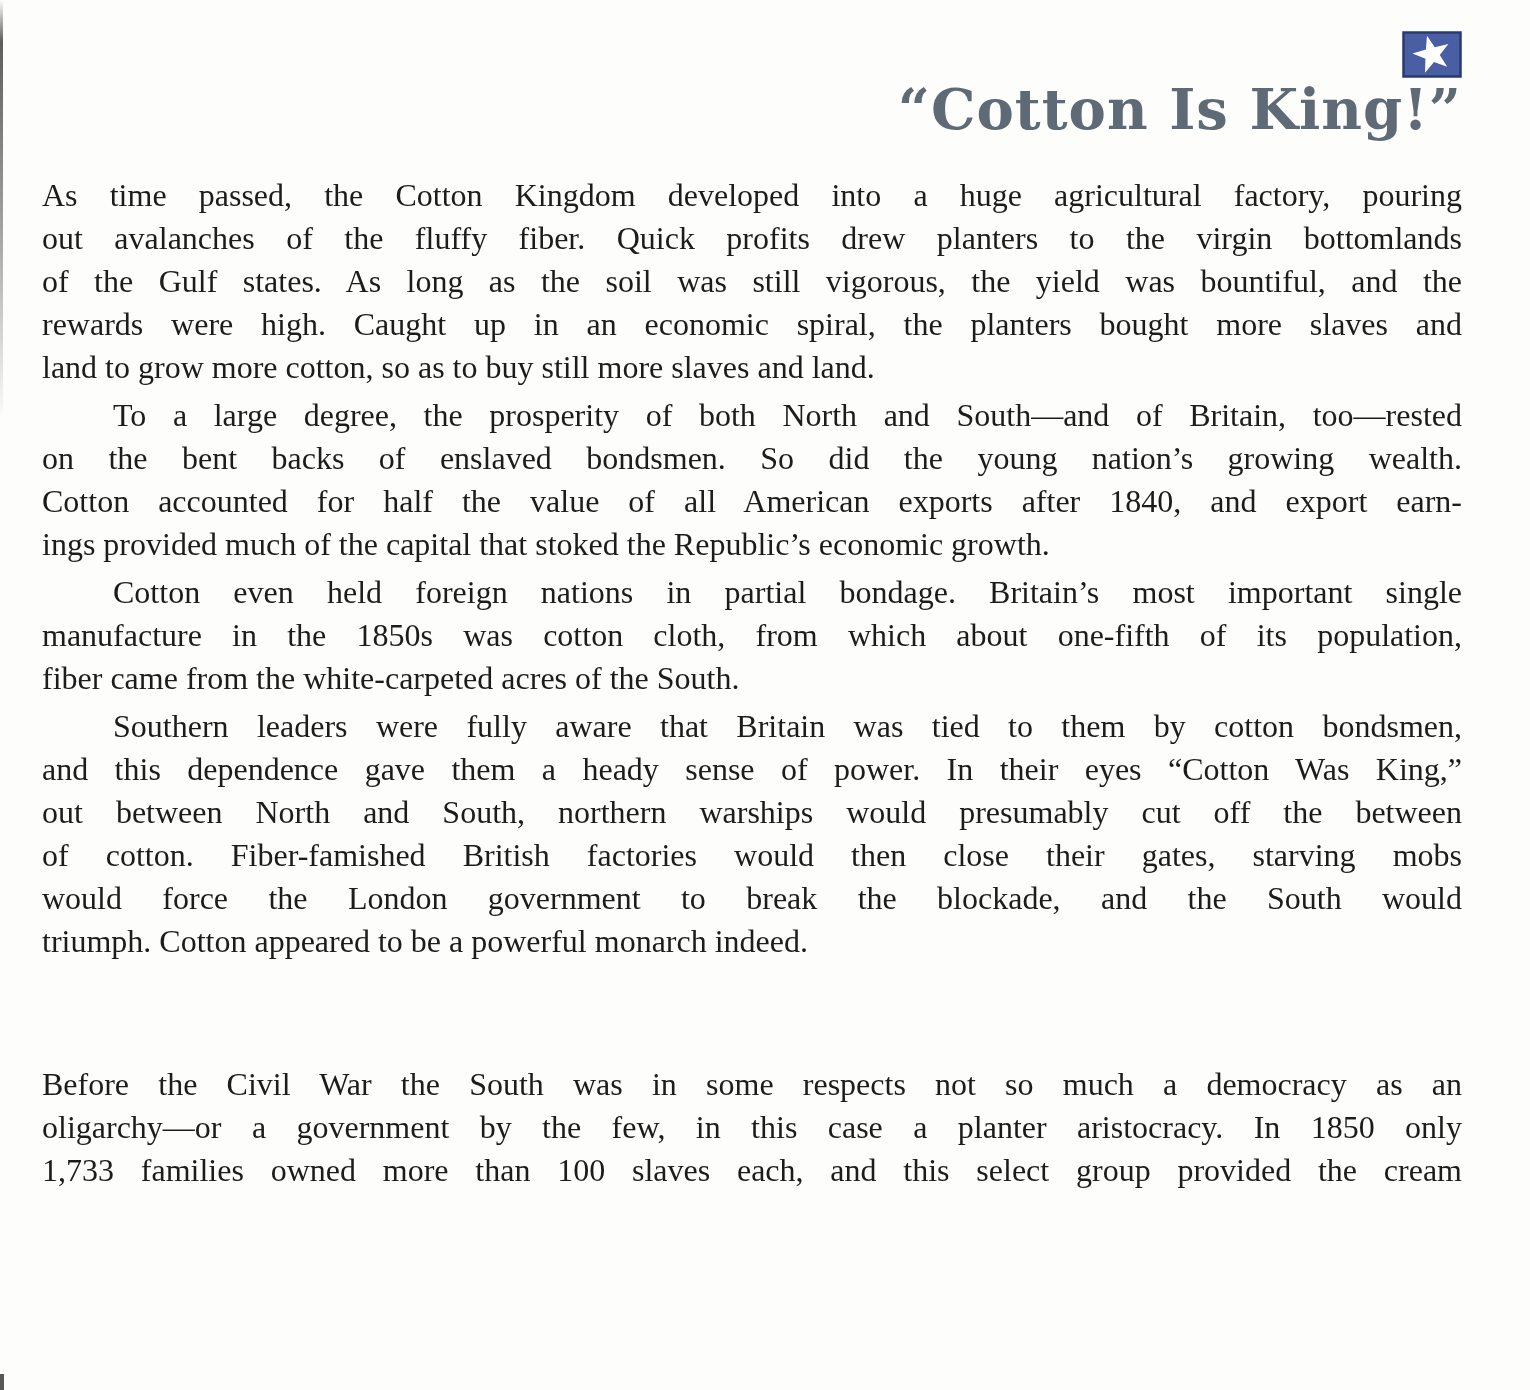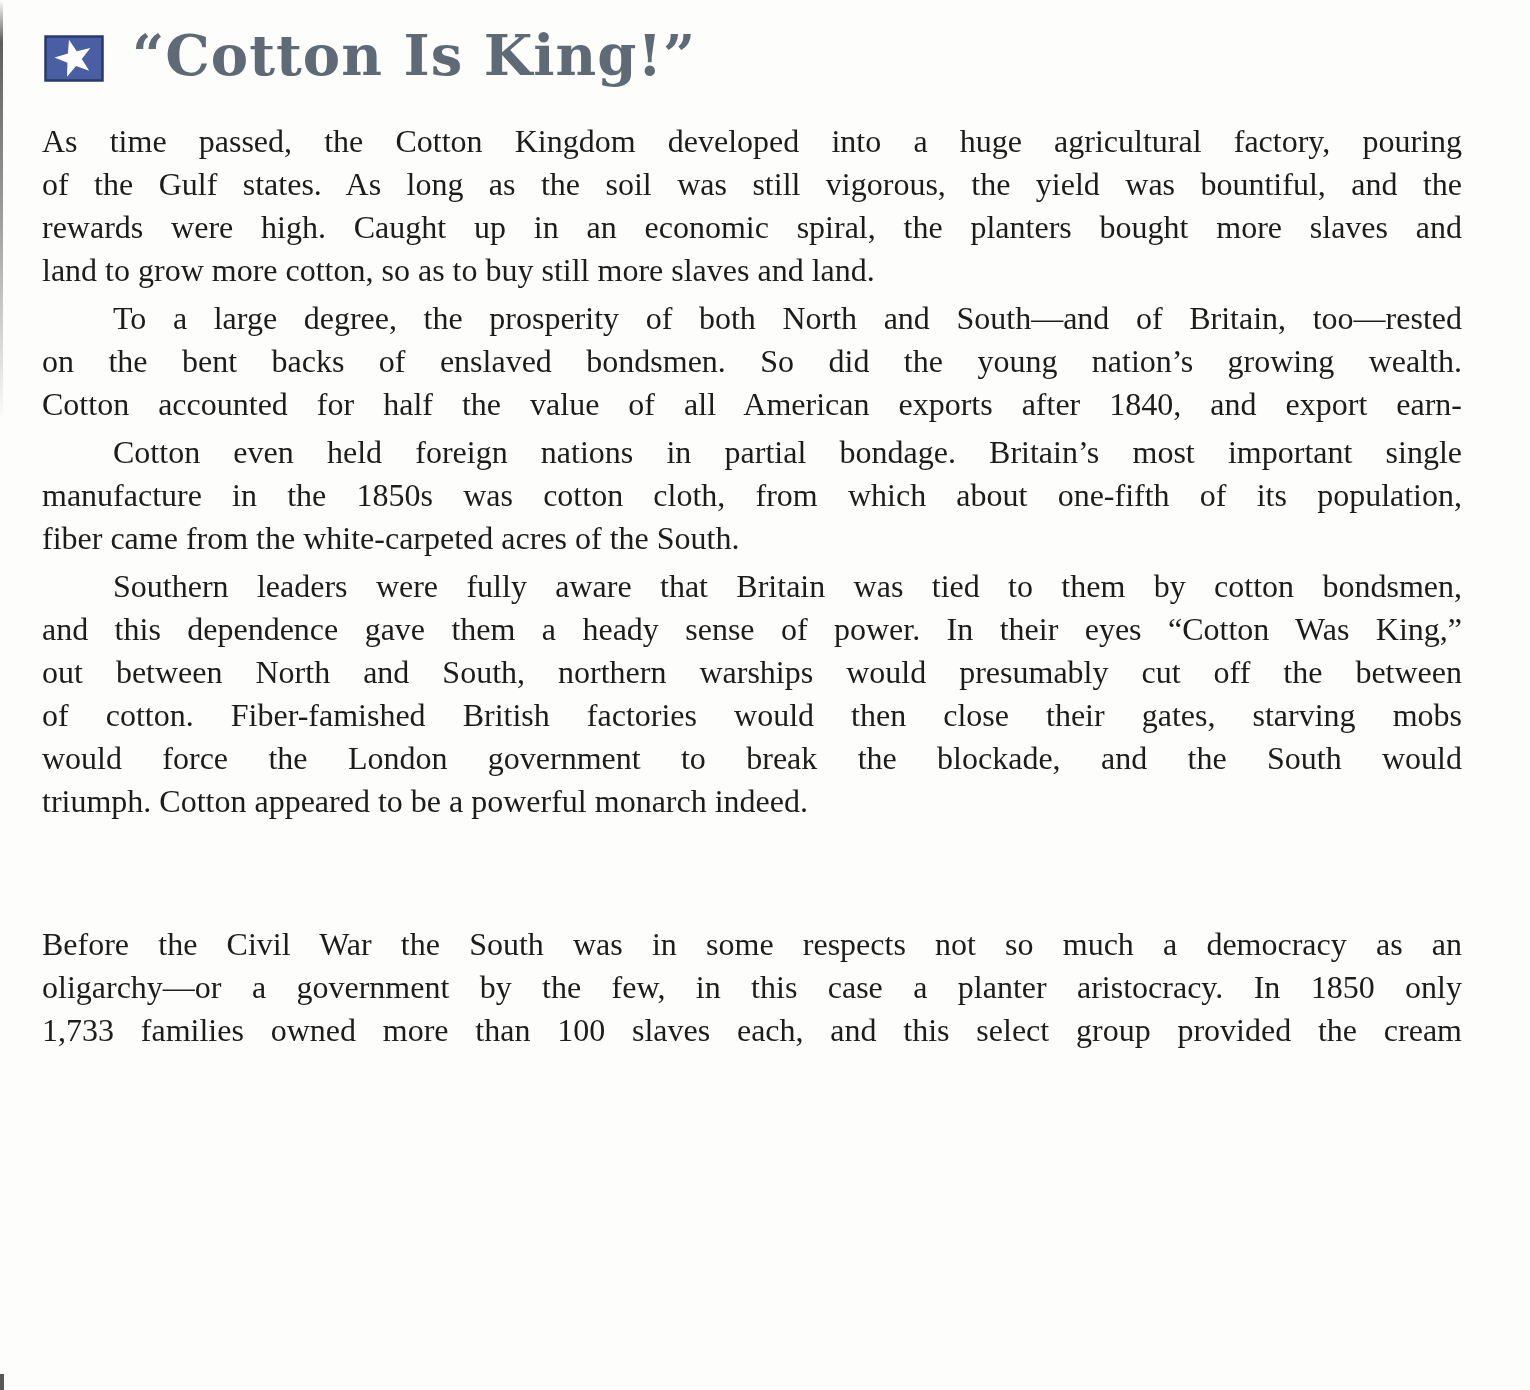--- a/index.html
+++ b/index.html
@@ -29,22 +29,23 @@
                rgba(90,90,90,.55) 55%, rgba(120,120,120,0) 100%);
   }
   .edge-bottom-left{
     position:absolute;left:0;bottom:0;width:4px;height:16px;
     background:rgba(45,45,45,.8);
   }
   .section{margin:0;}
   .section + .section{margin-top:100px;}
   .heading-row{
     display:flex;
-    align-items:center;
+    align-items:flex-end;
     margin:0 0 34px 2px;
+    flex-direction:column;
   }
   .star-badge{
     flex:0 0 auto;
     width:60px;height:47px;
     margin-top:7px;
   }
   .star-badge svg{display:block;width:100%;height:100%;}
   .heading{
     margin:0 0 0 28px;
     font-family:"DejaVu Serif", serif;
@@ -79,29 +80,31 @@
         <svg viewBox="0 0 60 47" aria-hidden="true">
           <rect x="1.5" y="1.5" width="57" height="44" fill="var(--star-badge-fill)" stroke="var(--star-badge-border)" stroke-width="2.5"></rect>
           <polygon fill="var(--star-glyph)" points="24.95,4.66 23.94,18.59 10.53,22.48 23.46,27.75 23.01,41.71 32.02,31.03 45.15,35.77 37.79,23.91 46.35,12.88 32.80,16.22"></polygon>
         </svg>
       </span>
       <h2 class="heading">“Cotton Is King!”</h2>
     </div>
     <div class="paragraphs">
   <p class="para">
             <span class="line">As time passed, the Cotton Kingdom developed into a huge agricultural factory, pouring</span>
+            <span class="line">out avalanches of the fluffy fiber. Quick profits drew planters to the virgin bottomlands</span>
             <span class="line">of the Gulf states. As long as the soil was still vigorous, the yield was bountiful, and the</span>
             <span class="line">rewards were high. Caught up in an economic spiral, the planters bought more slaves and</span>
             <span class="line last">land to grow more cotton, so as to buy still more slaves and land.</span>
           </p>
 
   <p class="para">
             <span class="line indent">To a large degree, the prosperity of both North and South—and of Britain, too—rested</span>
             <span class="line">on the bent backs of enslaved bondsmen. So did the young nation’s growing wealth.</span>
             <span class="line">Cotton accounted for half the value of all American exports after 1840, and export earn-</span>
+            <span class="line last">ings provided much of the capital that stoked the Republic’s economic growth.</span>
           </p>
 
   <p class="para">
             <span class="line indent">Cotton even held foreign nations in partial bondage. Britain’s most important single</span>
             <span class="line">manufacture in the 1850s was cotton cloth, from which about one-fifth of its population,</span>
             <span class="line last">fiber came from the white-carpeted acres of the South.</span>
           </p>
 
   <p class="para">
             <span class="line indent">Southern leaders were fully aware that Britain was tied to them by cotton bondsmen,</span>

